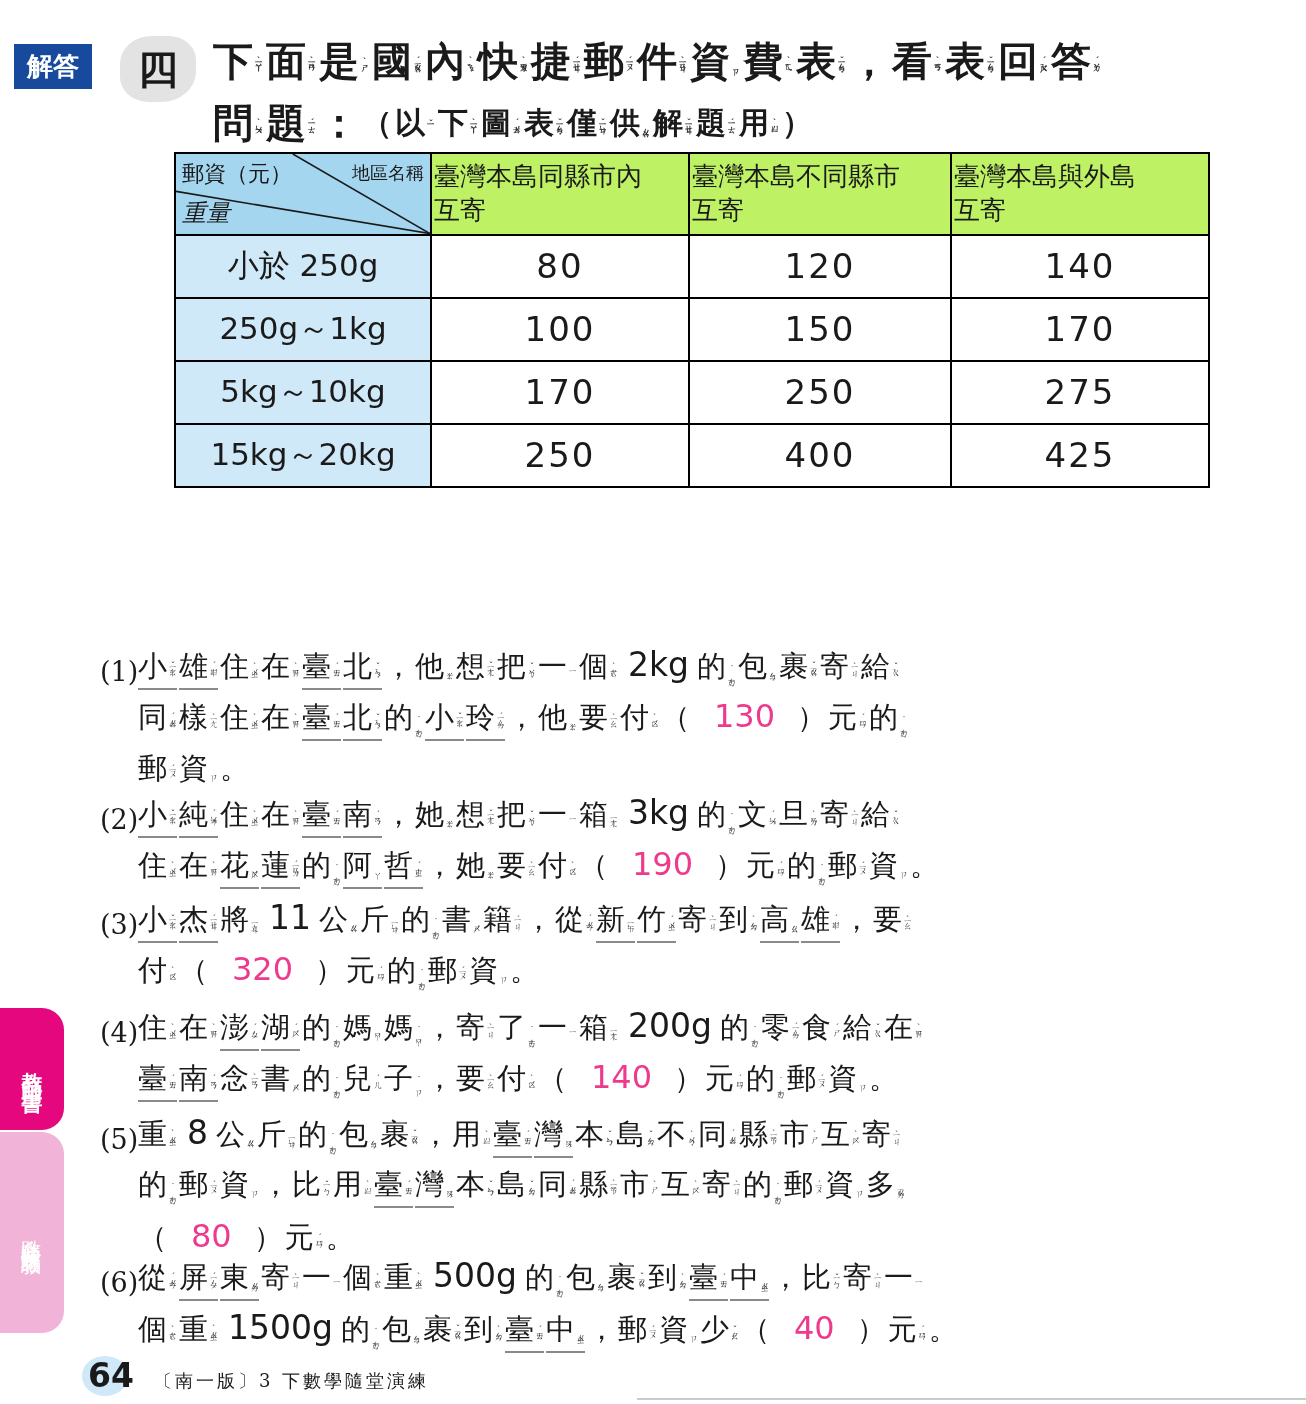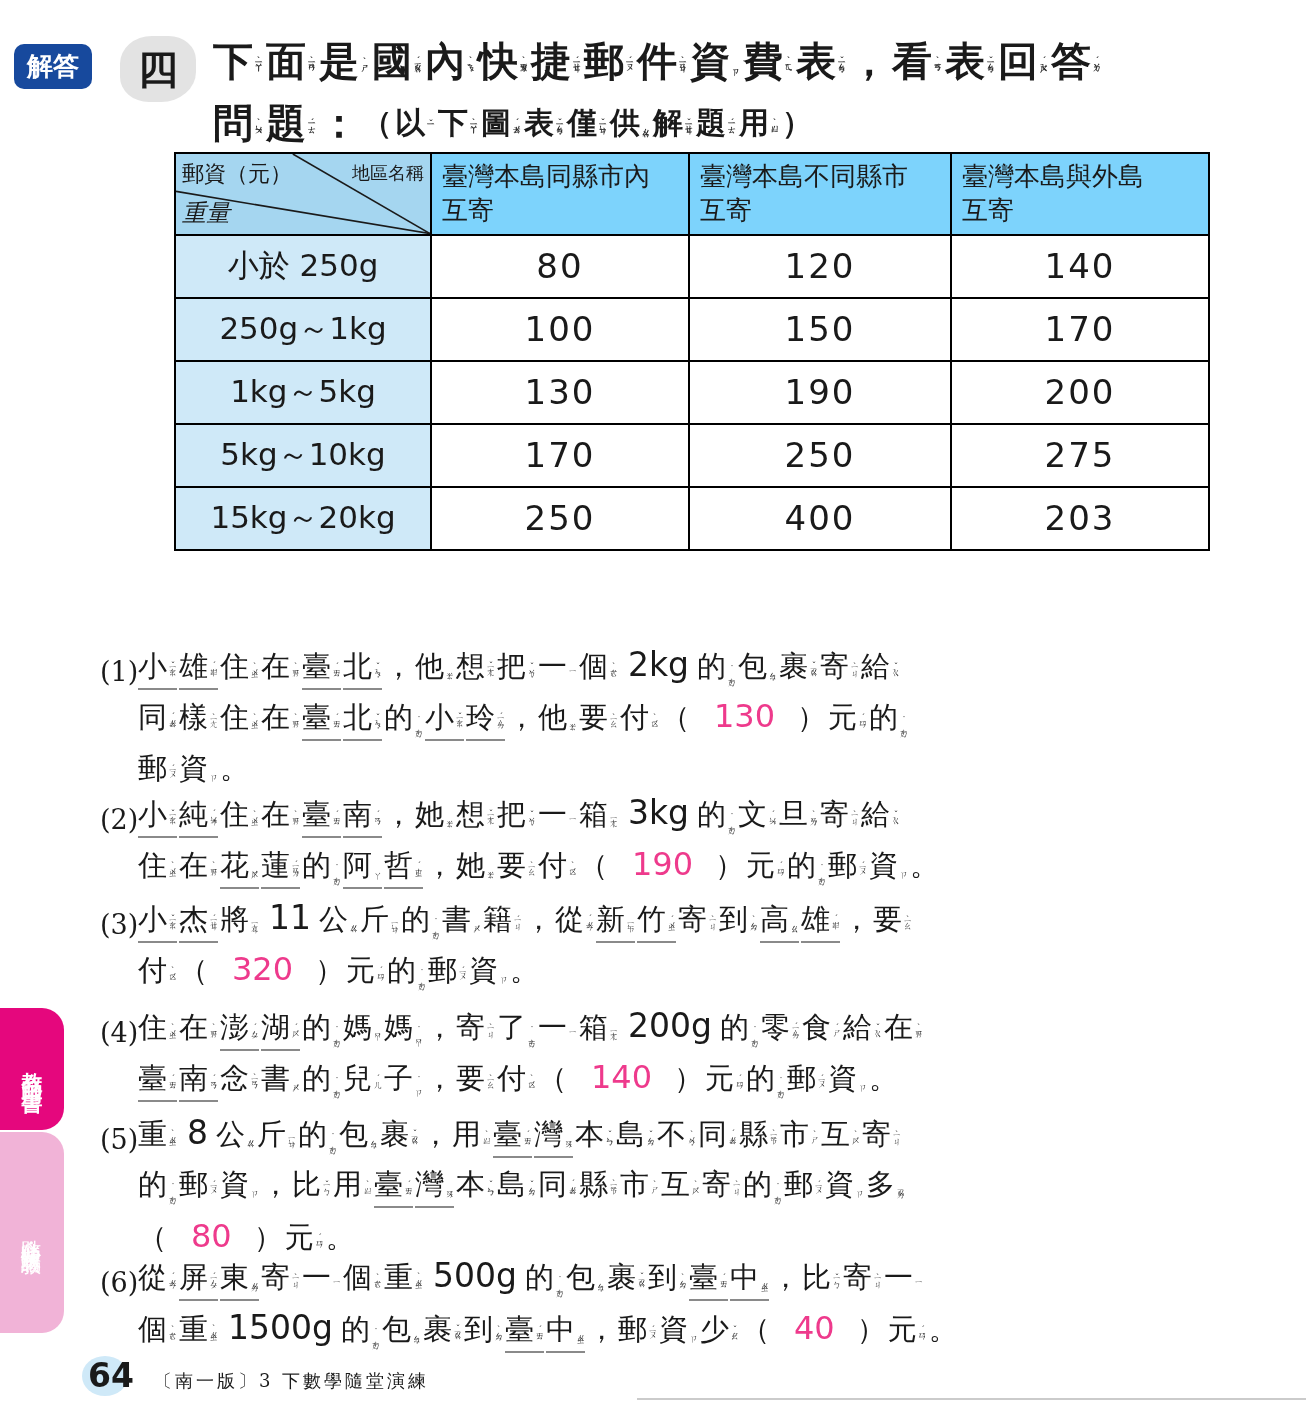--- a/index.html
+++ b/index.html
@@ -18,40 +18,40 @@
   .ru .z { writing-mode:vertical-rl; text-orientation:upright;
            font-size:9px; line-height:1; letter-spacing:-1px; margin-left:1px;
            color:#2a2a2a; max-height:46px; }
   .ru.un { border-bottom:2px solid #8a8a8a; padding-bottom:1px; }
   .ru.num { font-family:"DejaVu Sans", sans-serif; font-size:33px; margin:0 8px; }
   .ru.hl  { color:#ee3a8c; font-family:"DejaVu Sans", sans-serif; font-size:32px; margin:0 22px; }
 
   
   .answer-badge { position:absolute; left:14px; top:44px; background:#17499d; color:#fff;
     font-family:"DejaVu Sans", sans-serif; font-size:26px; font-weight:bold;
-    padding:5px 13px; border-radius:10px; }
+    padding:5px 13px; border-radius:0; }
   .problem-no { position:absolute; left:120px; top:36px; width:76px; height:66px;
     background:#e3e3e3; border-radius:42% 36% 46% 38%;
     display:flex; align-items:center; justify-content:center;
     font-size:40px; font-weight:bold; font-family:"DejaVu Sans", sans-serif; }
 
   .title-line { position:absolute; left:213px; }
   .title-line .ru, .title-line .ru .c { font-size:40px; font-weight:bold;
     font-family:"DejaVu Sans", sans-serif; }
   .title-line .ru { margin-right:3px; }
   .title-line .ru.sm, .title-line .ru.sm .c { font-size:30px; }
   #title-l1 { top:34px; }
   #title-l2 { top:96px; }
 
   
   .rate-table { position:absolute; left:174px; top:152px; border-collapse:collapse;
     table-layout:fixed; width:1034px; }
   .rate-table td { border:2px solid #000000; padding:0; }
-  .rate-table .hdr { background:#7dd3fc; font-size:26px; line-height:1.3;
-    padding:6px 10px; vertical-align:middle; white-space:pre-line; height:70px; }
+  .rate-table .hdr { background:#bef264; font-size:26px; line-height:1.3;
+    padding:6px 2px; vertical-align:middle; white-space:pre-line; height:70px; }
   .rate-table .wcell { background:#cfe9f8; text-align:center; vertical-align:middle;
     font-family:"DejaVu Sans", sans-serif; font-size:31px; height:63px; }
   .rate-table .rcell { text-align:center; vertical-align:middle;
     font-family:"DejaVu Sans", sans-serif; font-size:34px; letter-spacing:2px; height:63px; }
   .corner { position:relative; background:#a5d6f0; height:70px; }
   .corner svg { position:absolute; inset:0; width:100%; height:100%; }
   .corner .tl { position:absolute; left:6px; top:5px;  font-size:22px; }
   .corner .tr { position:absolute; right:6px; top:7px; font-size:18px; }
   .corner .bl { position:absolute; left:6px; bottom:5px; font-size:24px;font-style:italic; }
 
@@ -200,36 +200,30 @@
     <td class="rcell">120</td>
     <td class="rcell">140</td>
   </tr>
   <tr>
     <td class="wcell">250g～1kg</td>
     <td class="rcell">100</td>
     <td class="rcell">150</td>
     <td class="rcell">170</td>
   </tr>
   <tr>
-    <td class="wcell">1kg～5kg</td>
-    <td class="rcell">130</td>
-    <td class="rcell">190</td>
-    <td class="rcell">200</td>
-  </tr>
-  <tr>
     <td class="wcell">5kg～10kg</td>
     <td class="rcell">170</td>
     <td class="rcell">250</td>
     <td class="rcell">275</td>
   </tr>
   <tr>
     <td class="wcell">15kg～20kg</td>
     <td class="rcell">250</td>
     <td class="rcell">400</td>
-    <td class="rcell">203</td>
+    <td class="rcell">425</td>
   </tr>
 </tbody>
   </table>
 
 <div class="question" id="q0" style="top: 645px;">
   <div class="q-no">(1)</div>
   <div class="q-lines">
     <div class="line rt">
         <span class="ru un">
           <span class="c">小</span>

